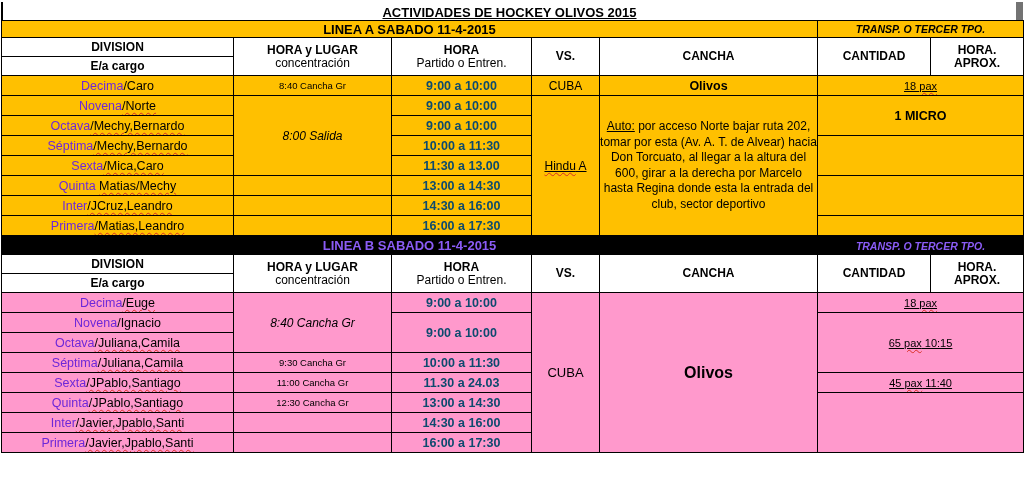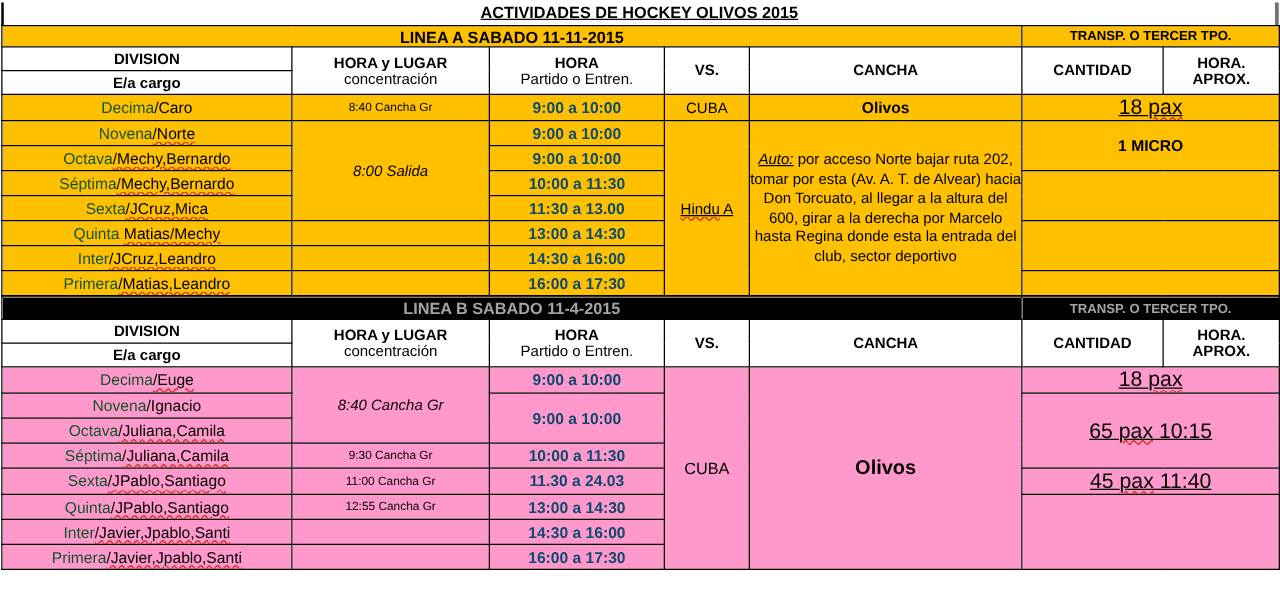--- a/index.html
+++ b/index.html
@@ -2,51 +2,51 @@
 <html><head>
 <meta charset="utf-8">
 <style>
   html,body { margin:0; padding:0; background:#fff; }
   .sheet {
     position:relative; width:1024px; height:483px; background:#ffffff;
     font-family:"Liberation Sans", sans-serif; color:#000; overflow:hidden;
   }
   .title-row {
     height:18px; margin:2px 1px 0 1px;
-    border-left:2px solid #000; border-right:3px solid #737373;
-    display:flex; align-items:flex-start; justify-content:center;
+    border-left:2px solid #000; border-right:7px solid #737373;
+    display:flex; align-items:flex-end; justify-content:center;
   }
   .title-row span { font-weight:bold; font-size:13px; text-decoration:underline; }
   table.grid { border-collapse:collapse; table-layout:fixed; width:1022px; margin-left:1px; }
   table.grid td { border:1px solid #000; text-align:center; vertical-align:middle; padding:0; overflow:hidden; }
   
   tr.band-a td { background:#FFC000; height:16px; font-weight:bold; }
-  tr.band-b td { background:#000000; color:#a3a3a3; height:17px; font-weight:bold; border-color:#000; }
+  tr.band-b td { background:#000000; color:#8b5cf6; height:17px; font-weight:bold; border-color:#000; }
   .band-main { font-size:13px; }
-  .band-transp { font-size:10.5px; }
+  .band-transp { font-size:10.5px;font-style:italic; }
   
   tr.hdr td { background:#ffffff; font-size:12px; height:18px; line-height:13px; }
   .b { font-weight:bold; }
   
   tr.ta td { background:#FFC000; height:19px; }
   tr.tb td { background:#FF99CC; height:19px;margin-left:42px; }
   td.division { font-size:12.5px; }
-  .orange { color:#14532d; }
+  .orange { color:#6d28d9; }
   .sq { text-decoration-line:underline; text-decoration-style:wavy; text-decoration-color:#d93025; text-decoration-thickness:1px; text-underline-offset:2px; }
   .ul { text-decoration:underline; }
   td.hora { font-weight:600; font-size:12.5px; color:#0c4a6e; }
   td.small-t { font-size:9.5px; }
   td.conc { font-size:12px;font-style:italic; }
   td.vs-a { font-size:12px; }
   td.vs-b { font-size:13px; }
   td.cancha-bold { font-weight:bold; font-size:12.5px; }
   td.cancha-big { font-weight:bold; font-size:16px; }
   td.dir { font-size:12px; line-height:15.5px; padding:1px 6px; }
-  .dir-lbl { font-style:italic; text-decoration:underline; }
-  td.pax { font-size:17px; }
+  .dir-lbl { text-decoration:underline; }
+  td.pax { font-size:11px; }
   td.micro { font-size:12.5px;font-weight:bold; }
 </style>
 </head>
 <body>
 
 <div class="sheet">
 
   <div class="title-row">
     <span>ACTIVIDADES DE HOCKEY OLIVOS 2015</span>
   </div>
@@ -56,21 +56,21 @@
       <col style="width:232px">
         <col style="width:158px">
         <col style="width:140px">
       <col style="width:68px">
         <col style="width:218px">
         <col style="width:113px">
         <col style="width:93px">
     </colgroup>
     <tbody>
         <tr class="band-a">
-      <td colspan="5" class="band-main"><span>LINEA A SABADO 11-11-2015</span></td>
+      <td colspan="5" class="band-main"><span>LINEA A SABADO 11-4-2015</span></td>
       <td colspan="2" class="band-transp"><span>TRANSP. O TERCER TPO.</span></td>
     </tr>
     <tr class="hdr">
       <td><span class="b">DIVISION</span></td>
       <td rowspan="2">
         <div class="b">HORA y LUGAR</div>
         <div>concentración</div>
       </td>
       <td rowspan="2">
         <div class="b">HORA</div>
@@ -107,21 +107,21 @@
     <tr class="ta">
       <td class="division"><span class="orange">Octava</span><span class="sq">/Mechy,Bernardo</span></td>
       <td class="hora"><span>9:00 a 10:00</span></td>
     </tr>
     <tr class="ta">
       <td class="division"><span class="orange">Séptima</span><span class="sq">/Mechy,Bernardo</span></td>
       <td class="hora"><span>10:00 a 11:30</span></td>
       <td colspan="2" rowspan="2"></td>
     </tr>
     <tr class="ta">
-      <td class="division"><span class="orange">Sexta</span><span class="sq">/JCruz,Mica</span></td>
+      <td class="division"><span class="orange">Sexta</span><span class="sq">/Mica,Caro</span></td>
       <td class="hora"><span>11:30 a 13.00</span></td>
     </tr>
     <tr class="ta">
       <td class="division"><span class="orange">Quinta </span><span class="sq">Matias/Mechy</span></td>
       <td></td>
       <td class="hora"><span>13:00 a 14:30</span></td>
       <td colspan="2" rowspan="2"></td>
     </tr>
     <tr class="ta">
       <td class="division"><span class="orange">Inter</span><span class="sq">/JCruz,Leandro</span></td>
@@ -196,21 +196,21 @@
       <td class="hora"><span>10:00 a 11:30</span></td>
     </tr>
     <tr class="tb">
       <td class="division"><span class="orange">Sexta</span><span class="sq">/JPablo,Santiago</span></td>
       <td class="small-t"><span>11:00 Cancha Gr</span></td>
       <td class="hora"><span>11.30 a 24.03</span></td>
       <td colspan="2" class="pax"><span class="ul"><span>45 </span><span class="sq">pax</span><span> 11:40</span></span></td>
     </tr>
     <tr class="tb">
       <td class="division"><span class="orange">Quinta</span><span class="sq">/JPablo,Santiago</span></td>
-      <td class="small-t"><span>12:55 Cancha Gr</span></td>
+      <td class="small-t"><span>12:30 Cancha Gr</span></td>
       <td class="hora"><span>13:00 a 14:30</span></td>
       <td colspan="2" rowspan="3"></td>
     </tr>
     <tr class="tb">
       <td class="division"><span class="orange">Inter</span><span class="sq">/Javier,Jpablo,Santi</span></td>
       <td></td>
       <td class="hora"><span>14:30 a 16:00</span></td>
     </tr>
     <tr class="tb">
       <td class="division"><span class="orange">Primera</span><span class="sq">/Javier,Jpablo,Santi</span></td>

